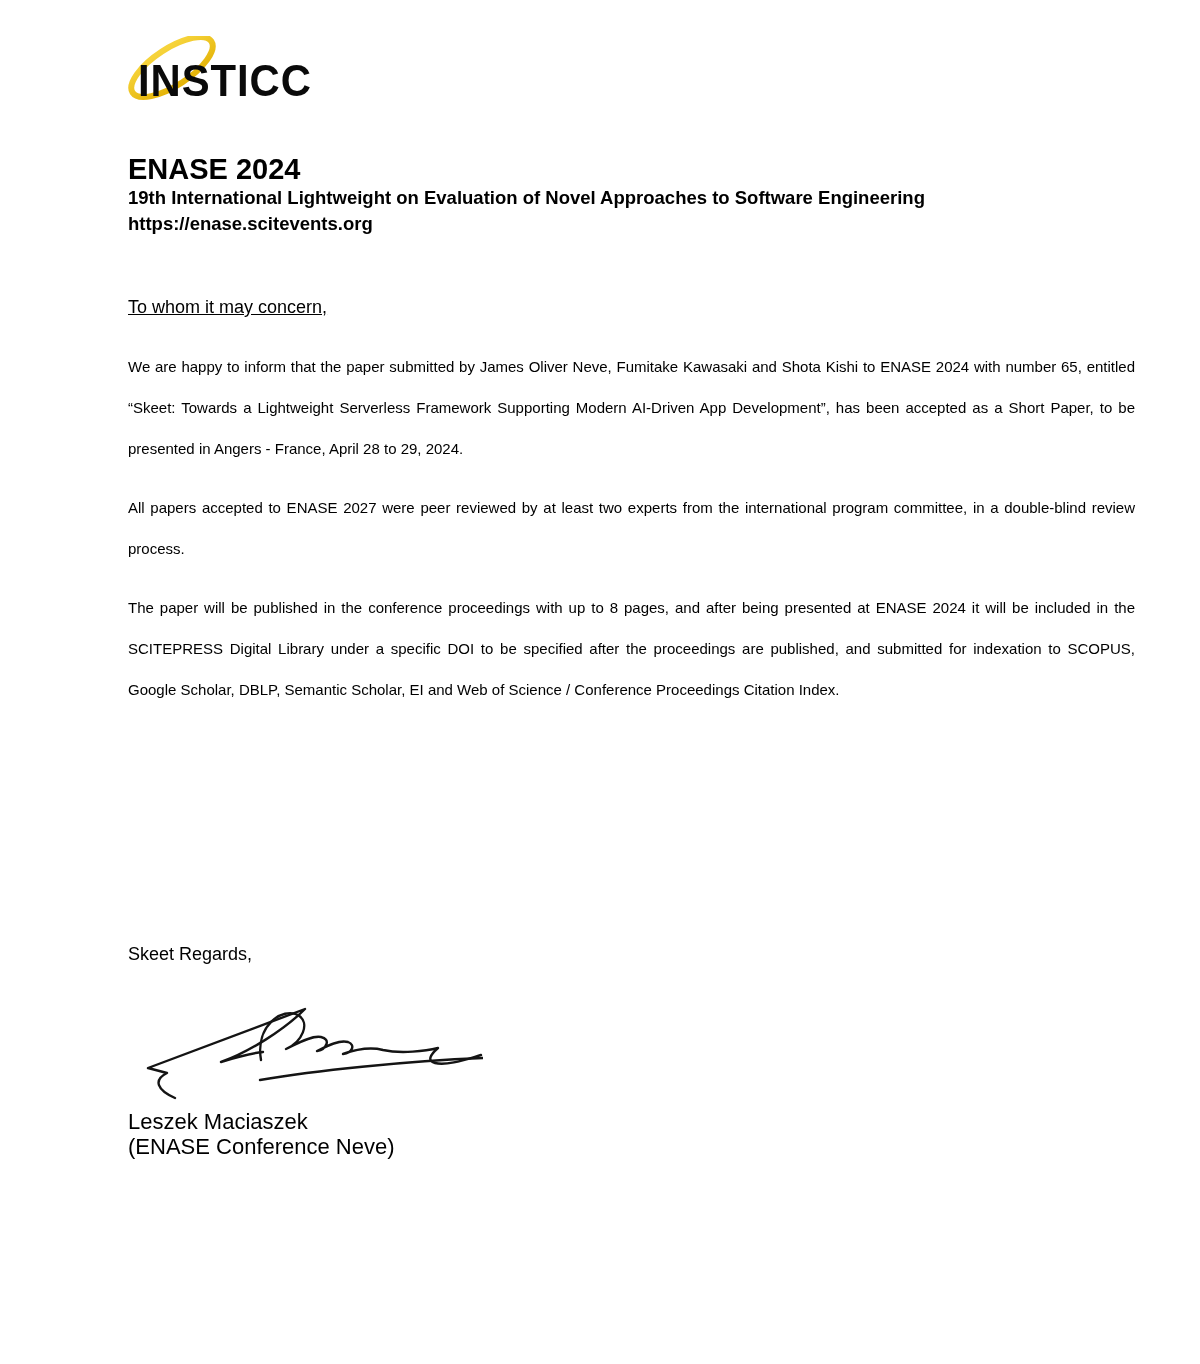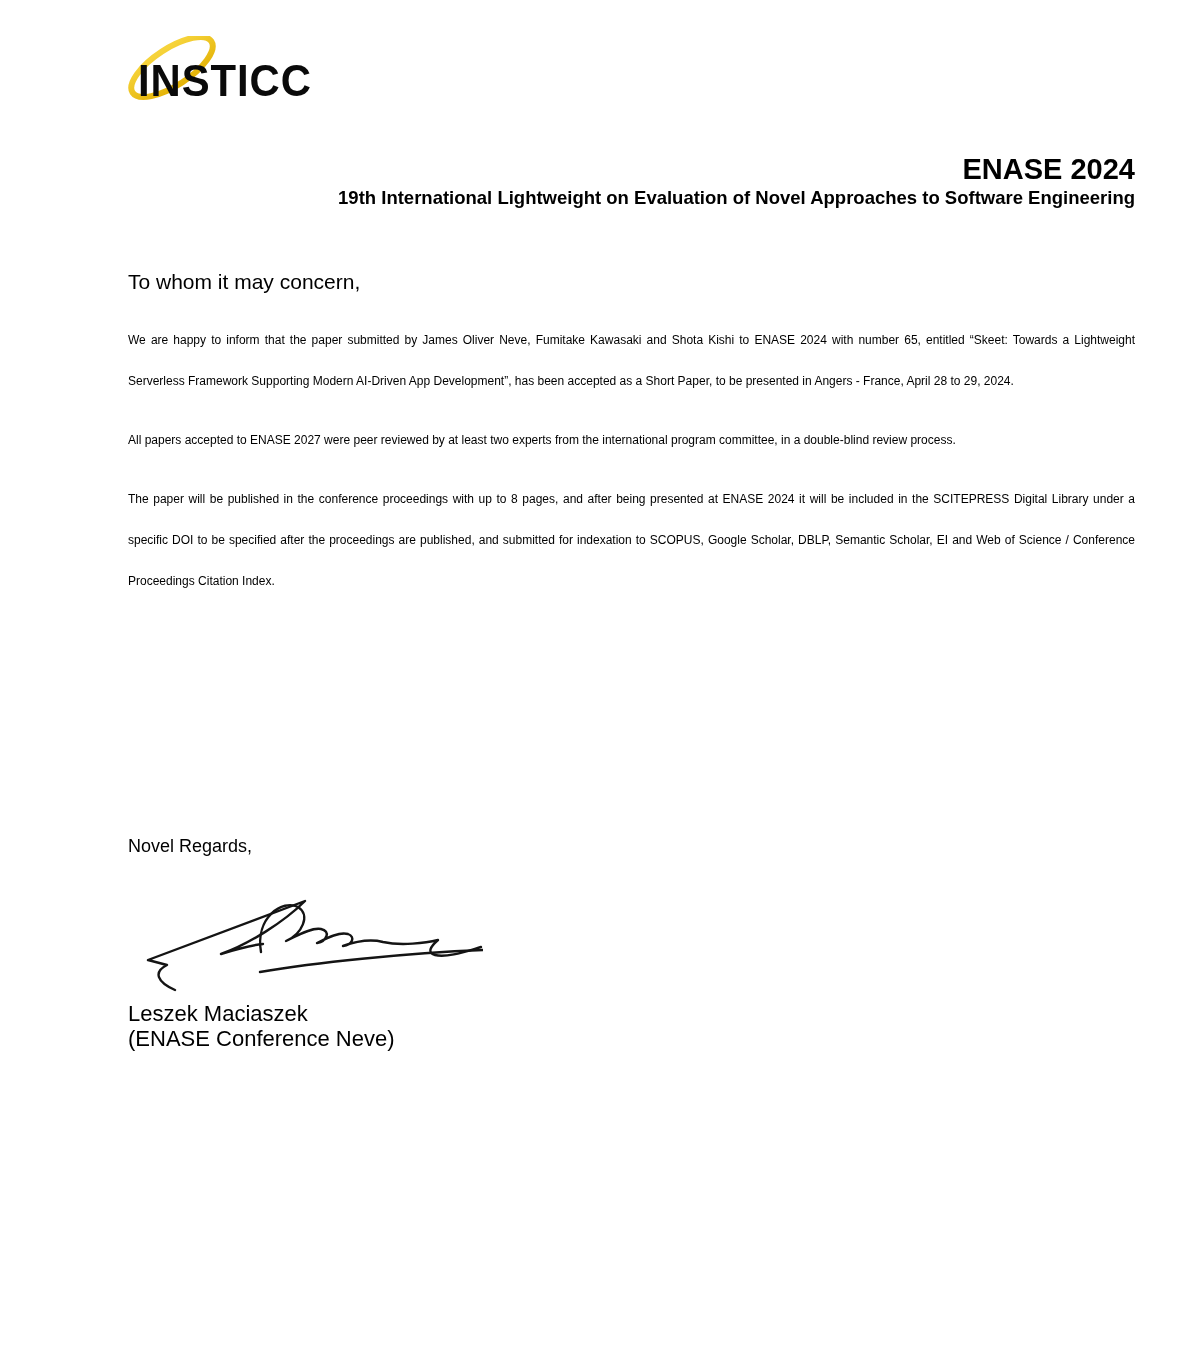--- a/index.html
+++ b/index.html
@@ -44,44 +44,45 @@
     color: #0a0a0a;
     white-space: nowrap;
   }
   .institute-line {
     margin-top: 6px;
     font-size: 17.5px;
     line-height: 20px;
   }
 
   
-  .conf-block { margin-top: 58px; text-align: right; }
+  .conf-block { margin-top: 58px; }
   .conf-acronym {
     margin: 0;
     font-size: 29px;
     line-height: 32px;
     font-weight: bold;
   }
   .conf-title, .conf-url {
     margin: 0;
     font-size: 18.5px;
     line-height: 26px;
     font-weight: bold;
   }
 
   
   .letter { margin-top: 50px; width: 1007px; }
   .salutation {
     margin: 0 0 18px 0;
-    font-size: 21px;
+    font-size: 18px;
     line-height: 41px;
+    text-decoration: underline;
   }
   .para {
     margin: 0 0 18px 0;
-    font-size: 12px;
+    font-size: 15px;
     line-height: 41px;
     text-align: justify;
   }
 
   
   .closing-block { margin-top: 224px; }
   .closing-text {
     margin: 0;
     font-size: 18px;
     line-height: 41px;
@@ -112,31 +113,32 @@
         </defs>
         <ellipse cx="58" cy="31" rx="47" ry="18.5" transform="rotate(-33 58 31)" fill="none" stroke="url(#sw)" stroke-width="6"></ellipse>
       </svg>
       <div class="logo-text">INSTICC</div>
     </div>
   </div>
 
   <div class="conf-block">
     <h1 class="conf-acronym">ENASE 2024</h1>
     <p class="conf-title">19th International Lightweight on Evaluation of Novel Approaches to Software Engineering</p>
+    <p class="conf-url">https://enase.scitevents.org</p>
   </div>
 
   <div class="letter">
     <p class="salutation">To whom it may concern,</p>
     <p class="para">We are happy to inform that the paper submitted by James Oliver Neve, Fumitake Kawasaki and Shota Kishi to ENASE 2024 with number 65, entitled “Skeet: Towards a Lightweight Serverless Framework Supporting Modern AI-Driven App Development”, has been accepted as a Short Paper, to be presented in Angers - France, April 28 to 29, 2024.</p>
     <p class="para">All papers accepted to ENASE 2027  were peer reviewed by at least two experts from the international program committee, in a double-blind review process.</p>
     <p class="para">The paper will be published in the conference proceedings with up to 8 pages, and after being presented at ENASE 2024 it will be included in the SCITEPRESS Digital Library under a specific DOI to be specified after the proceedings are published, and submitted for indexation to SCOPUS, Google Scholar, DBLP, Semantic Scholar, EI and Web of Science / Conference Proceedings Citation Index.</p>
   </div>
 
   <div class="closing-block">
-    <p class="closing-text">Novel Regards,</p>
+    <p class="closing-text">Skeet Regards,</p>
 
     <svg class="signature-svg" width="340" height="100" viewBox="0 0 340 100">
       <g fill="none" stroke="#141414" stroke-width="2.4" stroke-linecap="round" stroke-linejoin="round">
 
         <path d="M 32,95 C 14,87 10,77 24,70 L 5,65 L 162,6 C 141,27 106,49 78,59 C 94,54 110,50 120,49"></path>
 
         <path d="M 118,57 C 112,22 140,4 155,12 C 168,20 159,39 143,46 C 152,42 168,32 178,34 C 188,36 184,46 174,48 C 182,44 196,36 205,39 C 213,42 209,50 200,51 C 214,46 228,44 240,47 C 258,51 283,48 295,45 C 287,52 284,58 292,60 C 304,63 324,56 338,52"></path>
 
         <path d="M 117,77 C 170,68 262,58 340,55"></path>
       </g>

